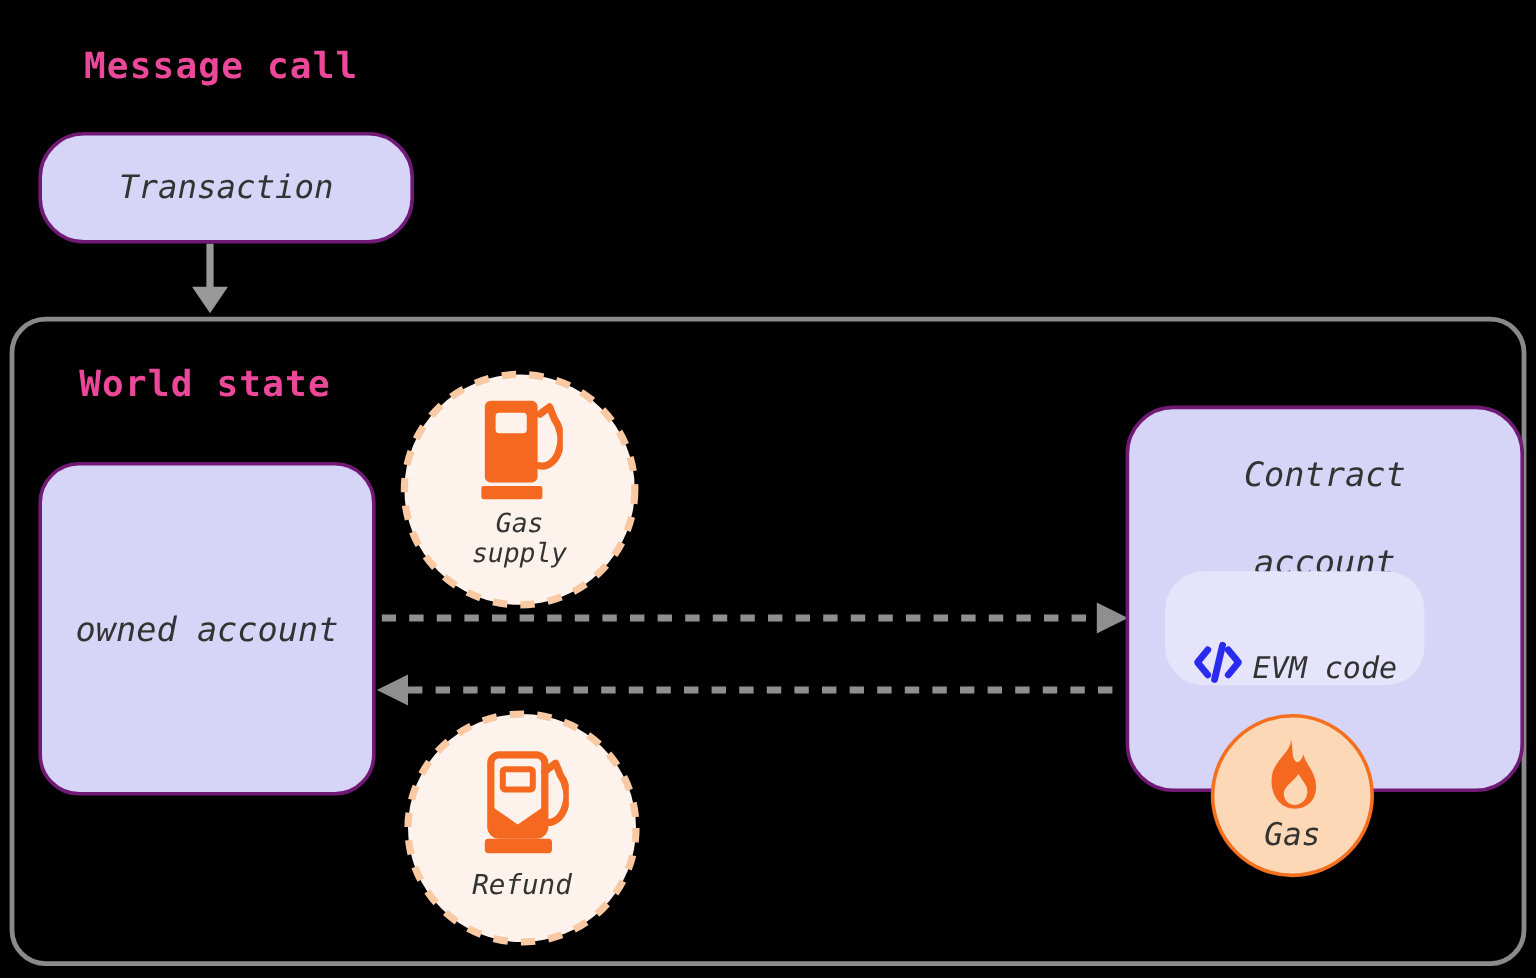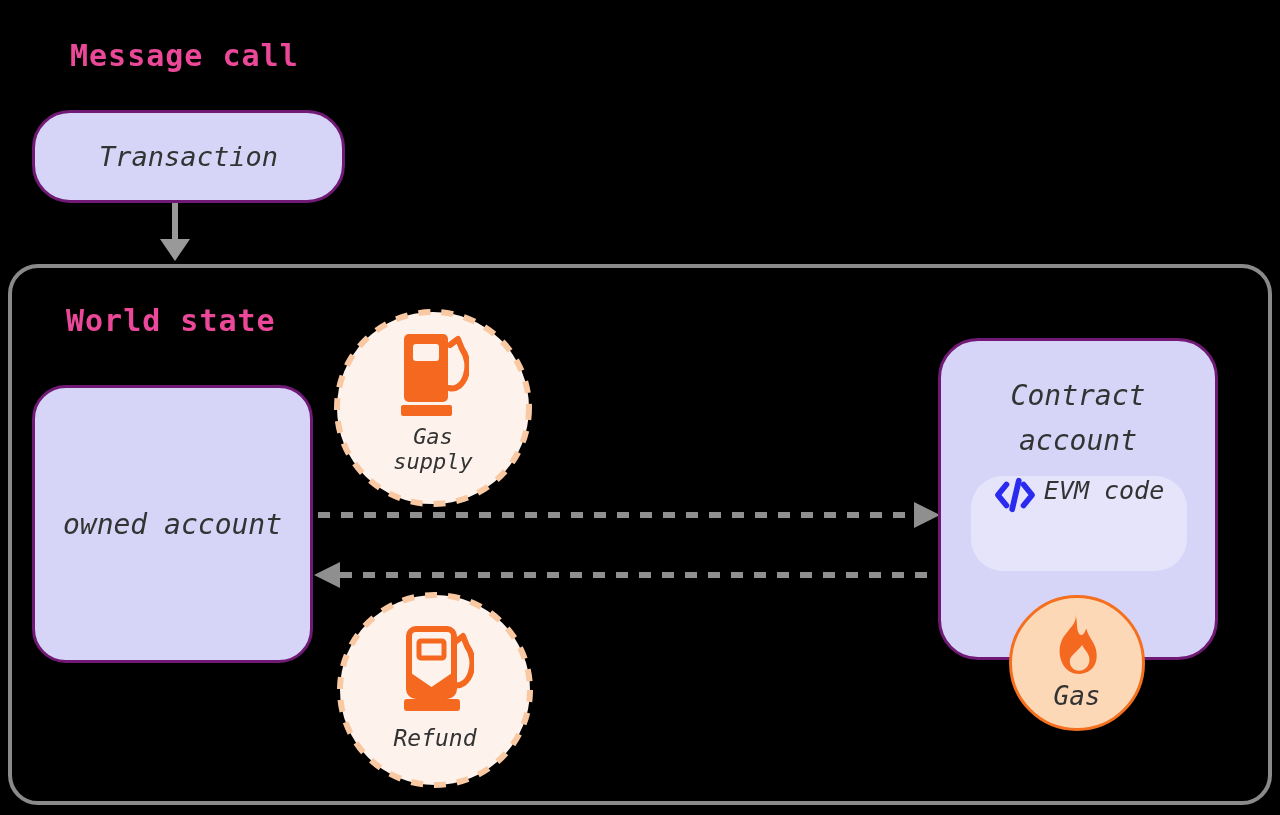--- a/index.html
+++ b/index.html
@@ -20,21 +20,21 @@
   .world-state{
     border:4px solid #8a8a8a;border-radius:30px;box-sizing:border-box;background:transparent;
   }
   .dash-circle-content{position:absolute;left:0;top:0;width:100%;height:100%;}
   .gas-circle{
     background:#fcd8b7;border:3px solid #f4701f;border-radius:50%;box-sizing:border-box;
     display:flex;flex-direction:column;align-items:center;
   }
   .evm-pill{
     position:absolute;background:#e5e4fb;border-radius:32px;
-    display:flex;align-items:flex-start;justify-content:center;gap:8px;
+    display:flex;align-items:flex-end;justify-content:center;gap:8px;
   }
   .center-text{text-align:center;}
 </style>
 </head>
 <body>
 
 <div class="scene">
 
   <div class="abs grey-heading" style="left:70px;top:38px;">Message call</div>
 
@@ -93,23 +93,23 @@
         <path d="M52 18 L61 11 L65 21 C70 28 72 38 69 47 C66 57 59 62 51 60" fill="none" stroke="#f4681f" stroke-width="6" stroke-linecap="round" stroke-linejoin="round"></path>
         <rect x="7" y="4" width="45" height="67" rx="7" fill="none" stroke="#f4681f" stroke-width="6"></rect>
         <rect x="17" y="16" width="25" height="17" rx="2" fill="none" stroke="#f4681f" stroke-width="5"></rect>
         <path d="M9 48 L29.5 62 L50 48 L50 69 L9 69 Z" fill="#f4681f"></path>
         <rect x="2" y="74" width="56" height="12" rx="3" fill="#f4681f"></rect>
       </svg>
       <div class="abs node-label center-text" style="left:0;top:134px;width:198px;font-size:23px;">Refund</div>
     </div>
   </div>
 
-  <div class="abs node-box" style="left:938px;top:338px;width:280px;height:322px;border-radius:40px;justify-content:flex-start;">
+  <div class="abs node-box" style="left:938px;top:338px;width:332px;height:322px;border-radius:40px;justify-content:flex-start;">
     <div class="node-label" style="font-size:28px;line-height:45px;margin-top:32px;">Contract</div>
-    <div class="node-label" style="font-size:28px;line-height:45px;">account</div>
+    <div class="node-label" style="font-size:28px;line-height:45px;margin-top:28px;">account</div>
     <div class="evm-pill" style="left:30px;top:135px;width:216px;height:95px;">
       <svg width="42" height="38" viewBox="0 0 44 40">
         <polyline points="13,9 4,20 13,31" fill="none" stroke="#2b2bf0" stroke-width="6" stroke-linecap="round" stroke-linejoin="round"></polyline>
         <line x1="26" y1="5" x2="19" y2="35" stroke="#2b2bf0" stroke-width="6" stroke-linecap="round"></line>
         <polyline points="31,9 40,20 31,31" fill="none" stroke="#2b2bf0" stroke-width="6" stroke-linecap="round" stroke-linejoin="round"></polyline>
       </svg>
       <span class="node-label" style="font-size:25px;font-style:italic;">EVM code</span>
     </div>
   </div>
 

